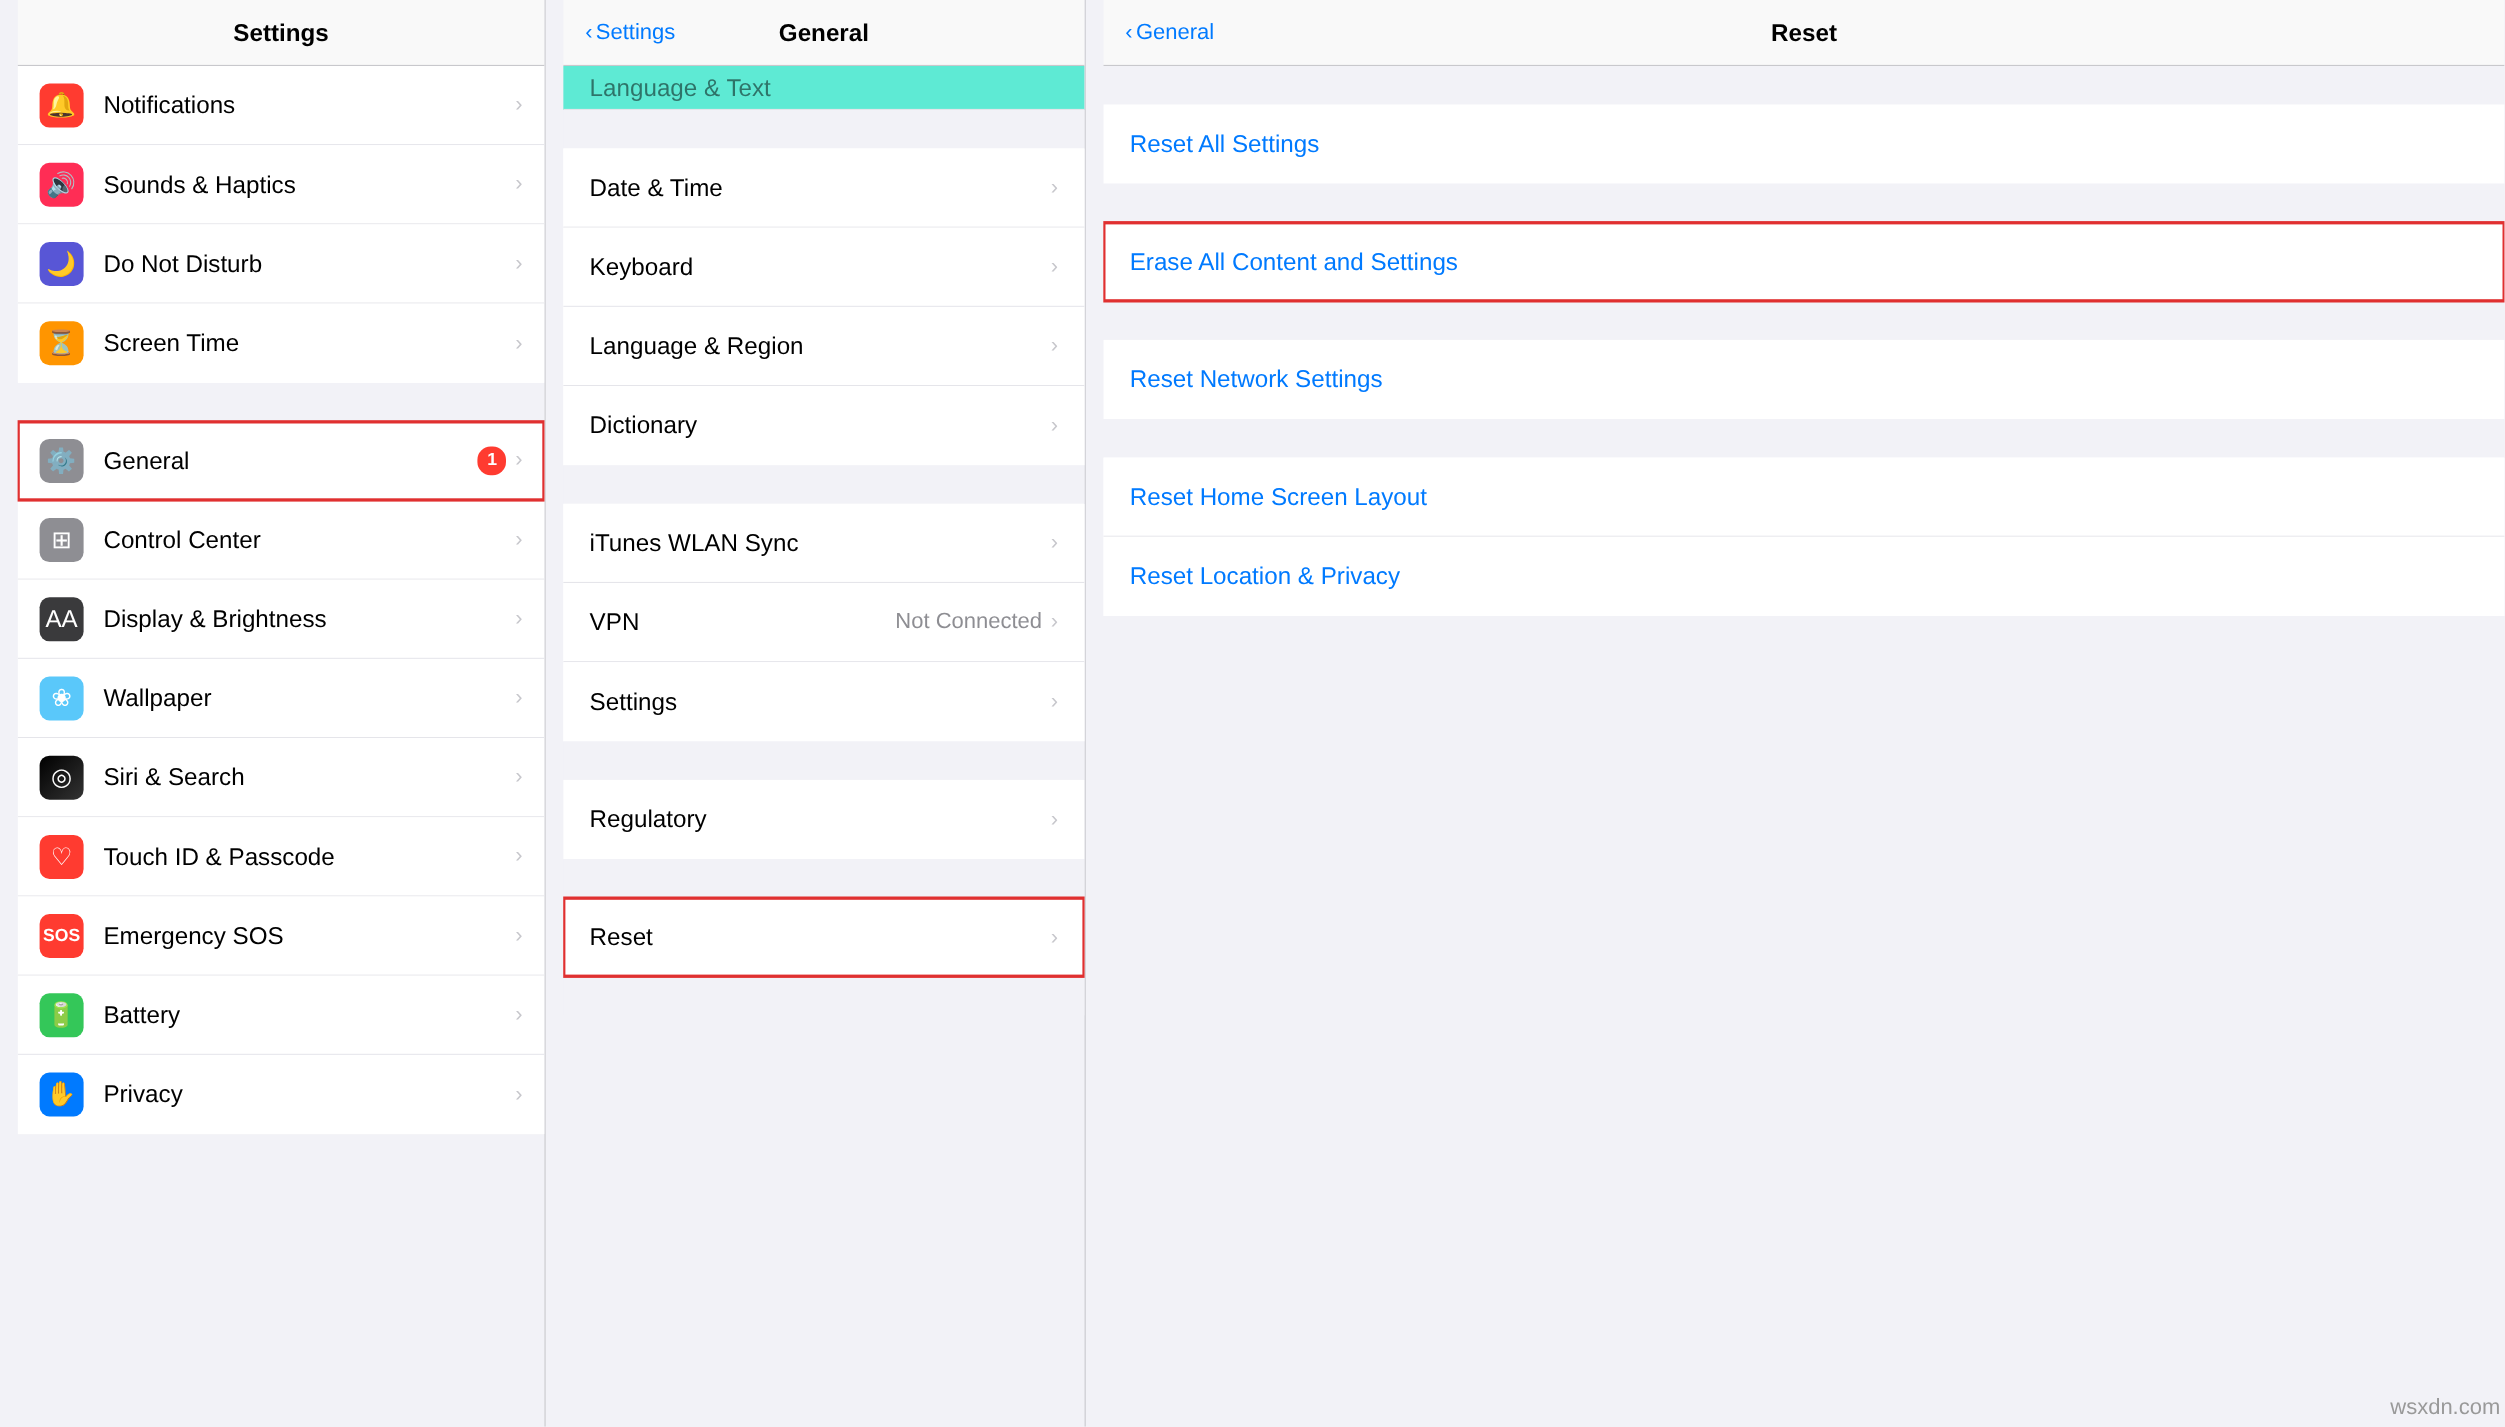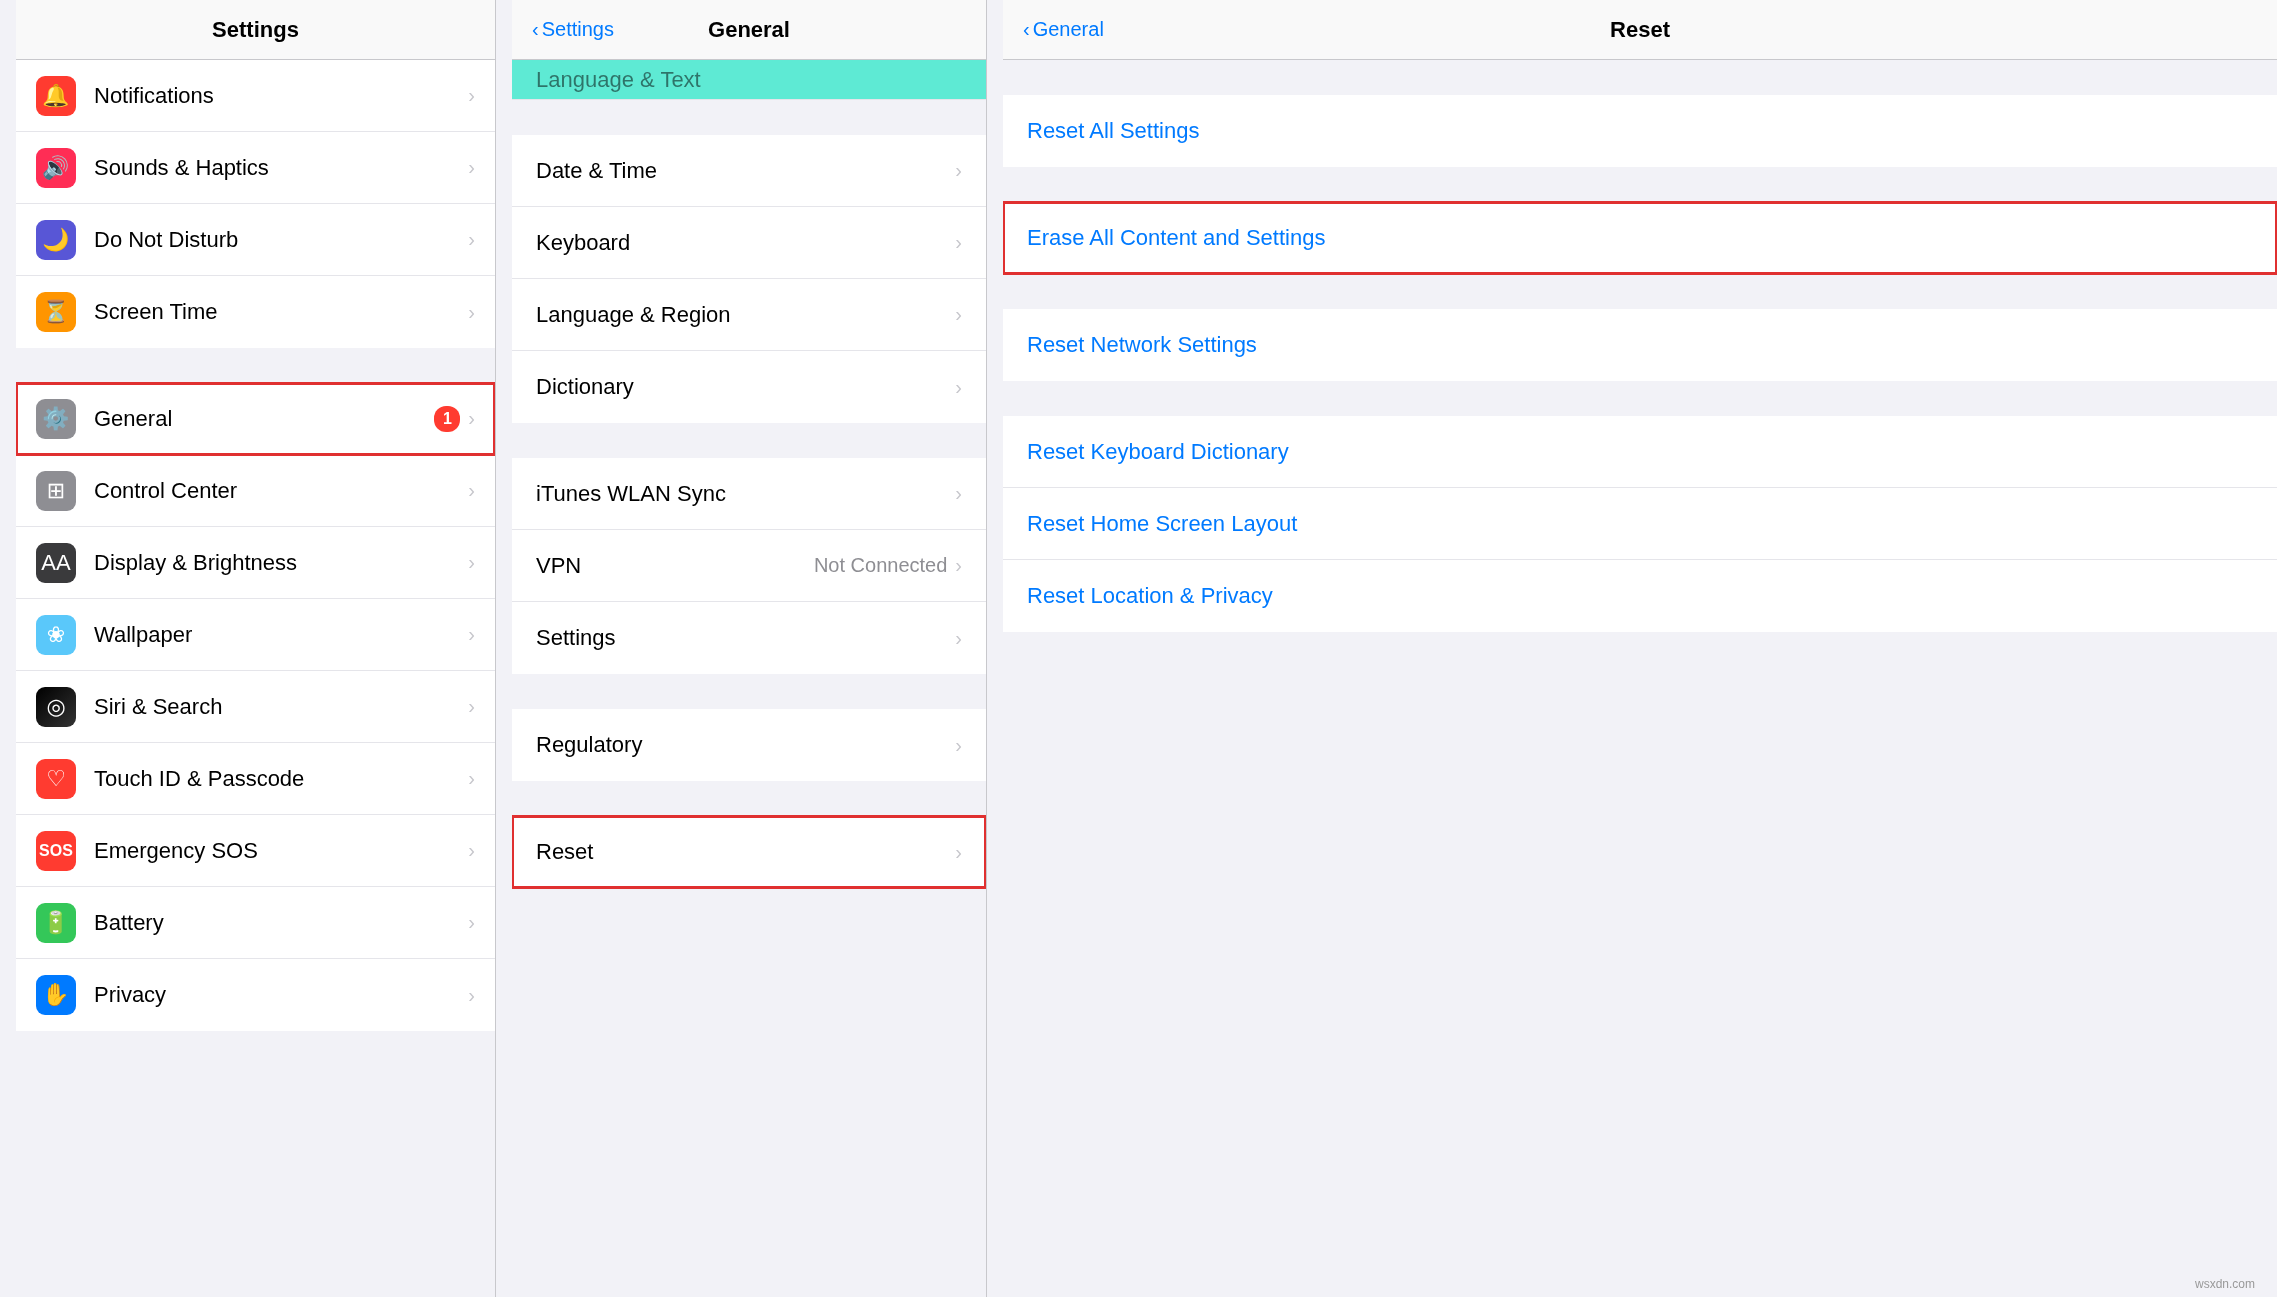--- a/index.html
+++ b/index.html
@@ -238,22 +238,22 @@
     .partial-item-text {
       font-size: 22px;
       color: #000;
       opacity: 0.5;
     }
 
     
     .watermark {
       position: absolute;
       bottom: 6px;
-      right: 22px;
-      font-size: 12px;
+      right: 4px;
+      font-size: 20px;
       color: #999;
     }
 
     
     .icon-red { background: #ff3b30; }
     .icon-pink { background: #ff2d55; }
     .icon-purple { background: #5856d6; }
     .icon-orange { background: #ff9500; }
     .icon-gray { background: #8e8e93; }
     .icon-dark { background: #3a3a3c; }
@@ -439,23 +439,20 @@
         </div>
         <div class="group-spacer"></div>
         <div class="list-group">
           <div class="reset-row">
             <span class="reset-row-label">Reset Network Settings</span>
           </div>
         </div>
         <div class="group-spacer"></div>
         <div class="list-group">
           <div class="reset-row">
-            <span class="reset-row-label">Reset Keyboard Dictionary</span>
-          </div>
-          <div class="reset-row">
             <span class="reset-row-label">Reset Home Screen Layout</span>
           </div>
           <div class="reset-row">
             <span class="reset-row-label">Reset Location &amp; Privacy</span>
           </div>
         </div>
       </div>
   </div>
   <div class="watermark">wsxdn.com</div>
 </div>

